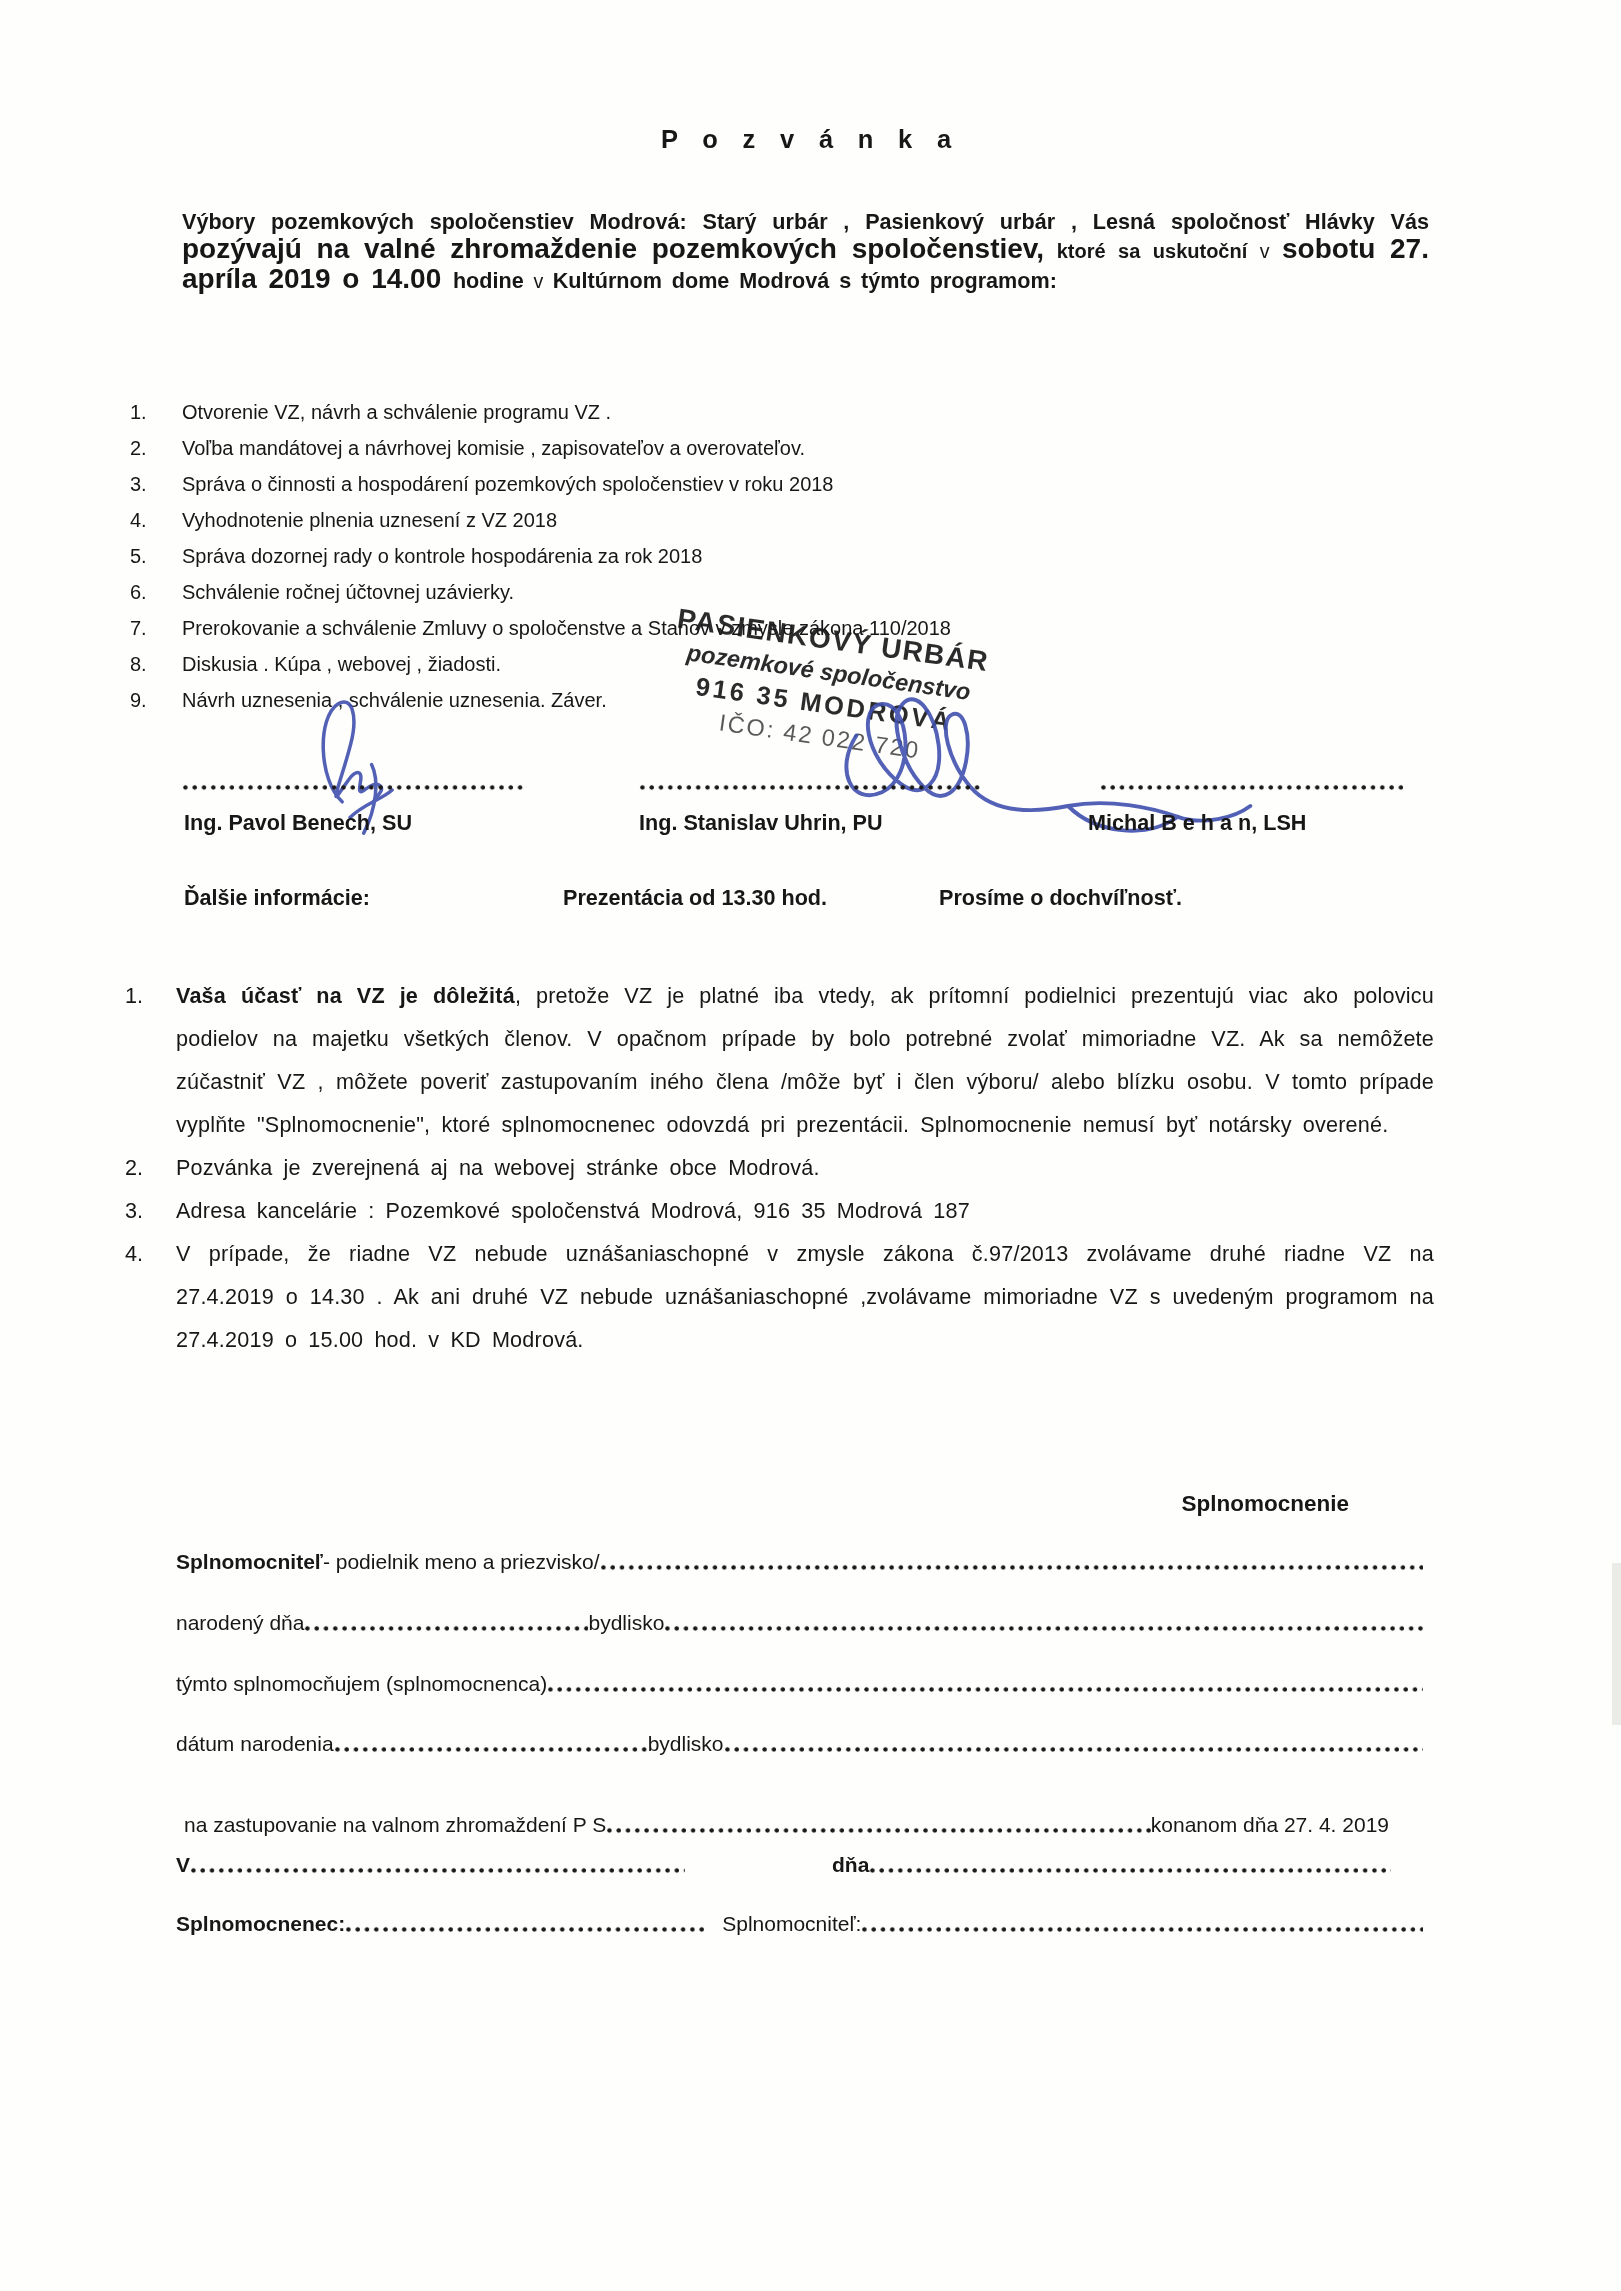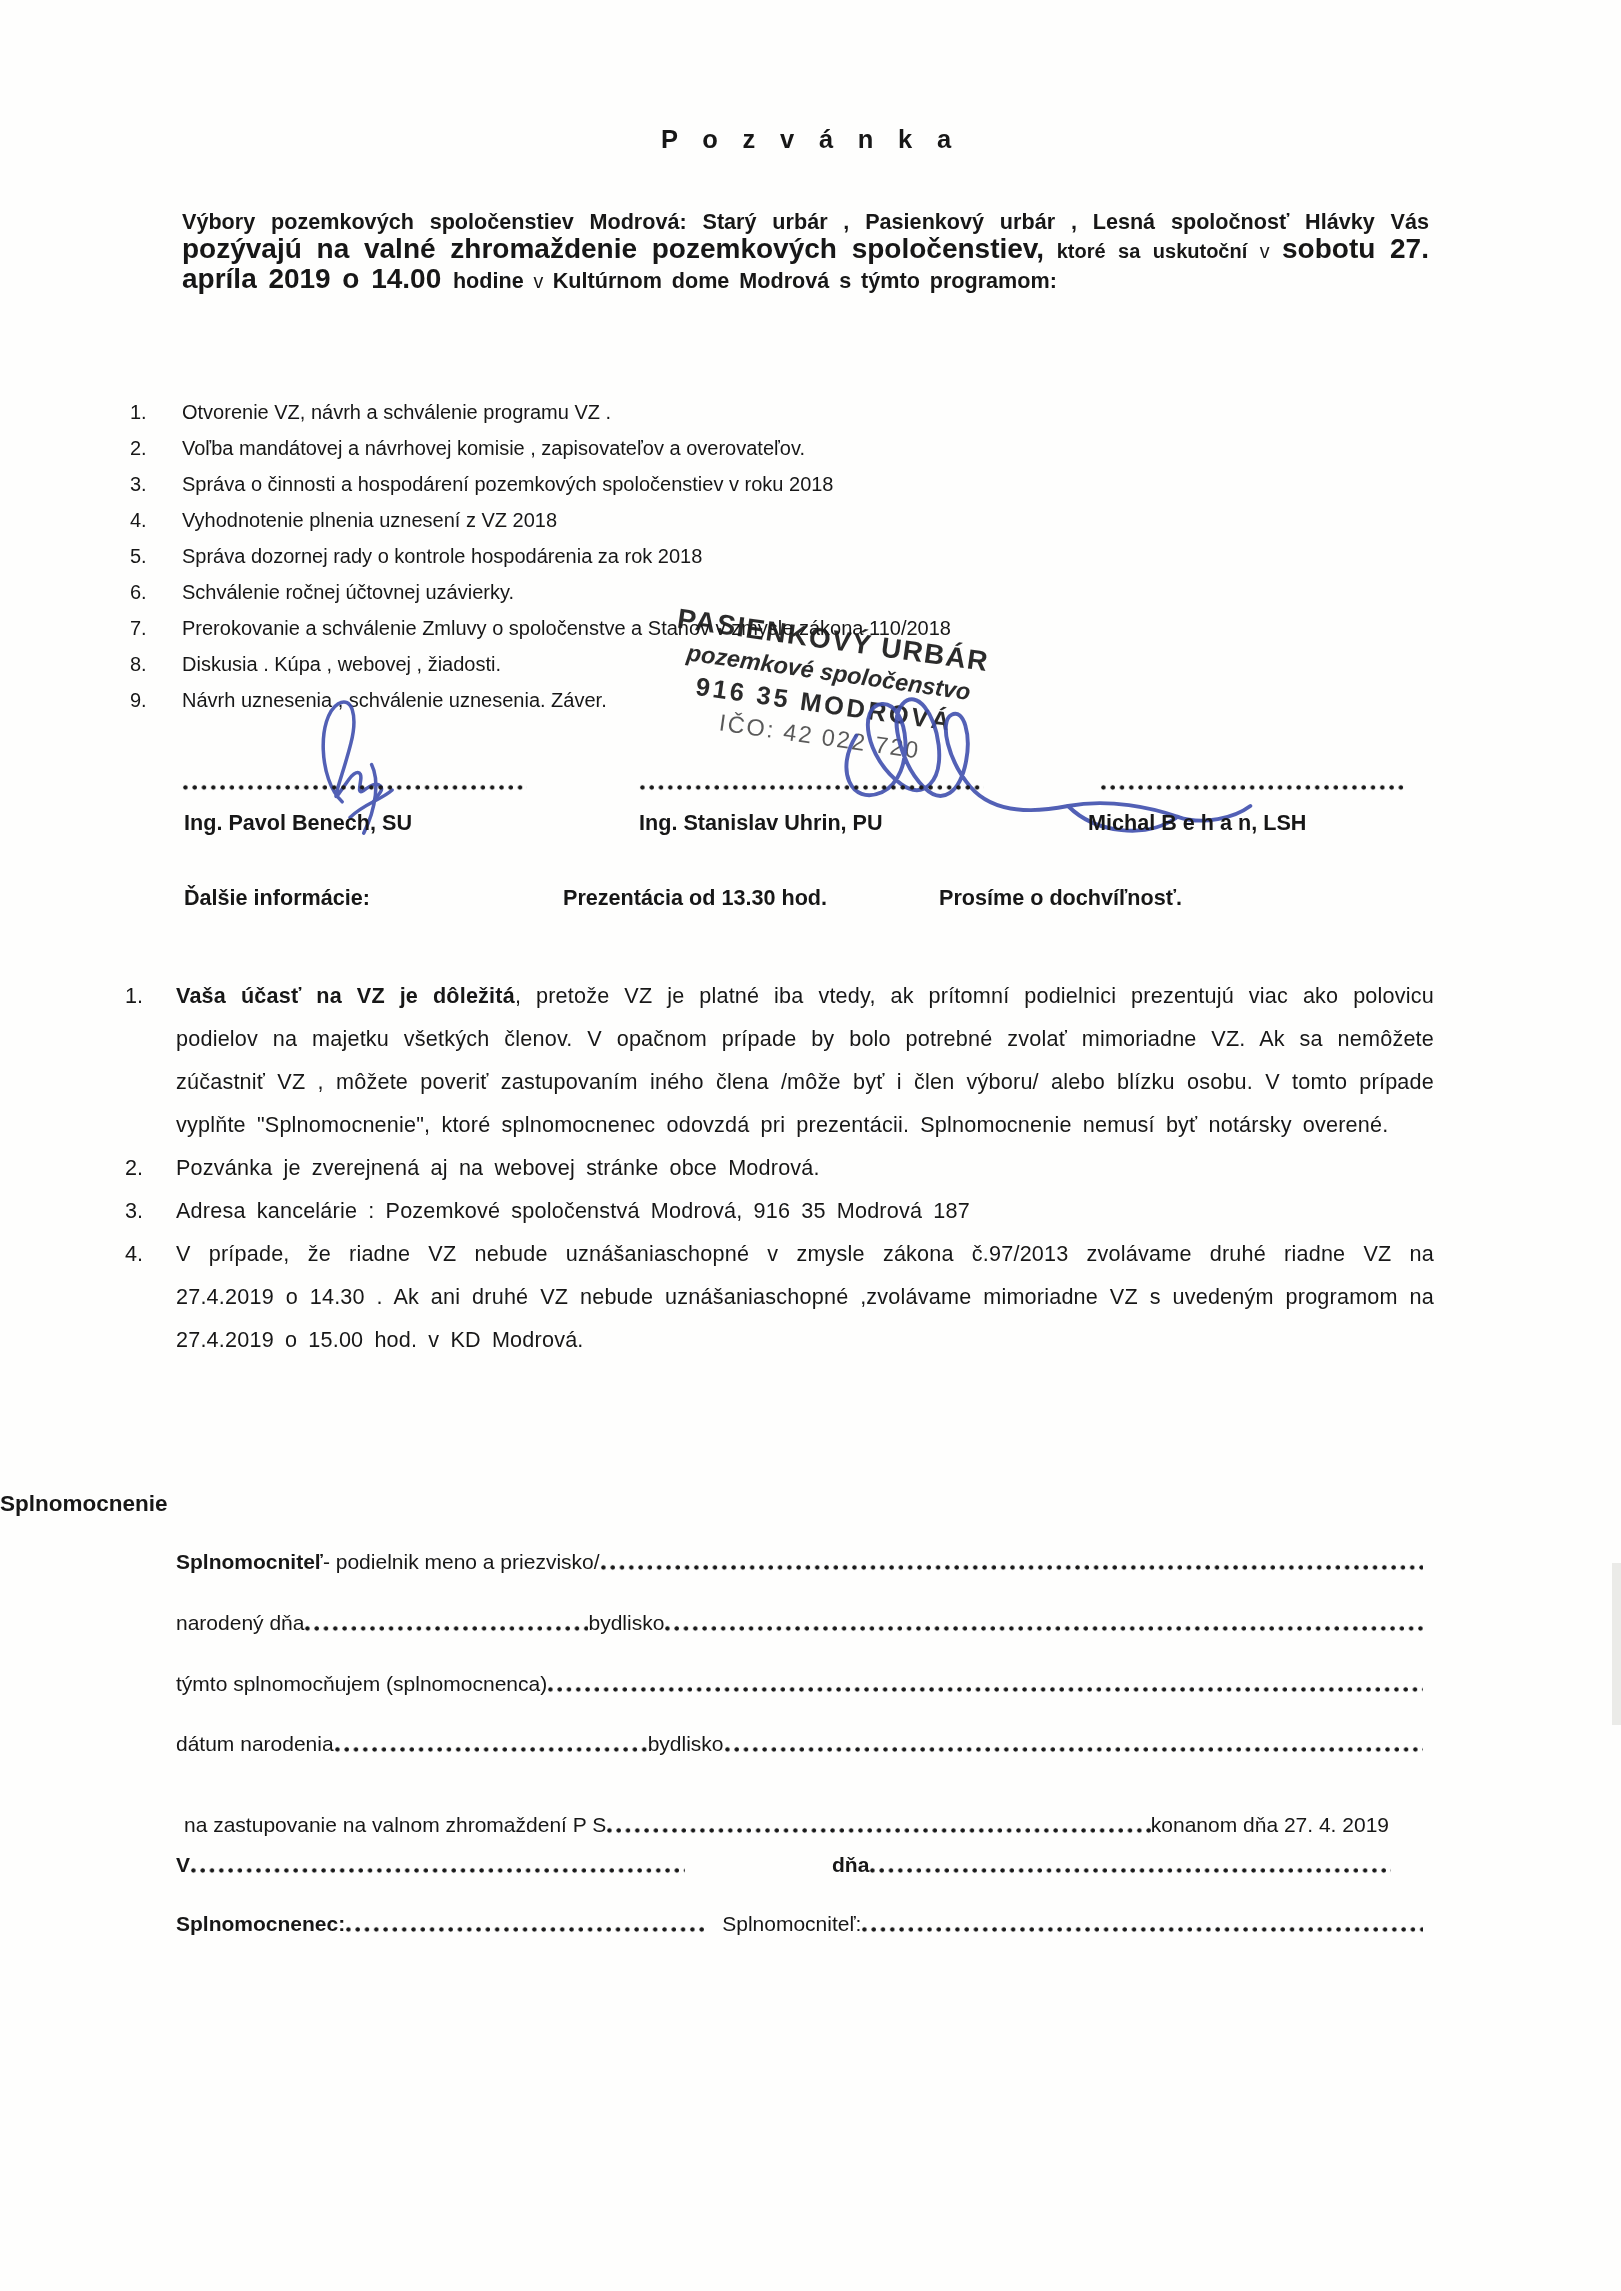--- a/index.html
+++ b/index.html
@@ -54,21 +54,21 @@
   
   .abs-text{position:absolute;font-size:21.6px;font-weight:700;white-space:nowrap;}
   
   .notes{position:absolute;top:974px;left:125px;width:1309px;}
   .n-row{display:flex;font-size:21.6px;font-weight:400;line-height:43px;}
   .n-num{width:51px;flex:none;}
   .n-txt{flex:1;text-align:justify;word-spacing:4.9px;letter-spacing:0.2px;}
   .n-txt b{font-weight:700;}
   
   .auth-heading{
-    position:absolute;top:1491px;left:0;width:1349px;text-align:left;
+    position:absolute;top:1491px;left:0;width:1349px;text-align:right;
     font-size:22.5px;font-weight:700;
   }
   .form-line{
     position:absolute;left:176px;width:1247px;
     display:flex;align-items:flex-end;
     font-size:21px;font-weight:400;
   }
   .form-line .lbl{white-space:nowrap;line-height:25.5px;}
   .form-line .b{font-weight:700;}
   .form-line .dots{margin-bottom:3.9px;}

